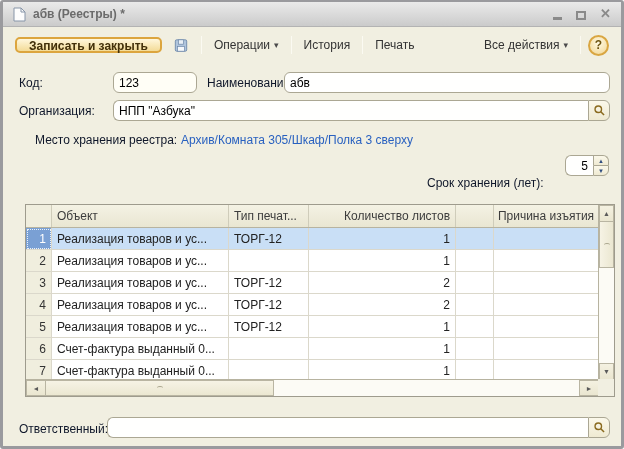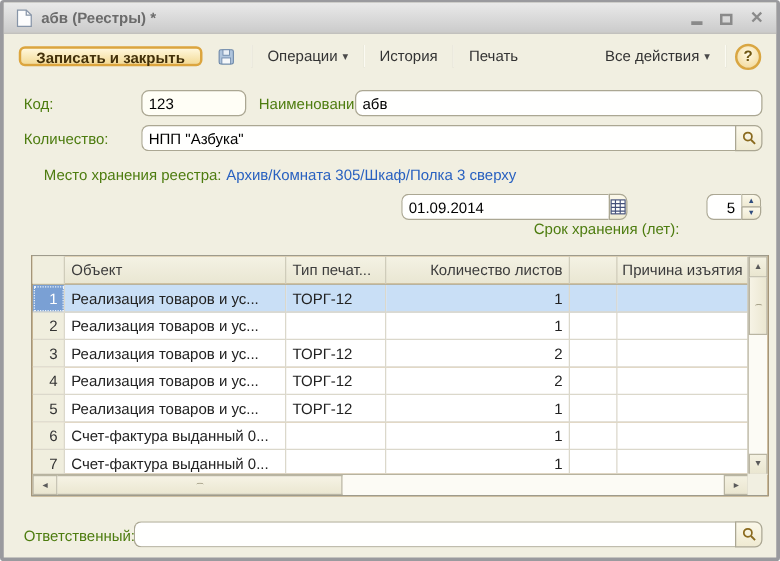--- a/index.html
+++ b/index.html
@@ -36,21 +36,21 @@
   .tb-sep{width:1px;height:18px;background:#C6C3AF;border-right:1px solid #FBFAF2;margin:0 7px;}
   .menu-item{display:flex;align-items:center;gap:4px;padding:2px 5px;cursor:pointer;color:#333;}
   .dd-arrow{font-size:9px;color:#4A4A4A;line-height:1;}
   .toolbar-spacer{flex:1;}
   .help-btn{width:21px;height:21px;border-radius:50%;border:2px solid #D9A642;
     background:radial-gradient(circle at 50% 35%,#FFF9E3,#F2D astonish);
     background:radial-gradient(circle at 50% 35%,#FFF9E3,#F1D693);
     color:#6E5511;font-weight:bold;font-size:12px;display:flex;align-items:center;
     justify-content:center;cursor:pointer;}
   
-  .lbl{position:absolute;color:#4d7c0f;white-space:nowrap;}
+  .lbl{position:absolute;color:#0f172a;white-space:nowrap;}
   .inp{border:1px solid #ABA793;border-radius:6px;background:#FFFFFE;
     font-family:"Liberation Sans",sans-serif;font-size:12px;color:#000;
     padding:0 5px;height:21px;outline:none;}
   .input-group{position:absolute;display:flex;height:21px;}
   .input-group .inp{flex:1;border-radius:6px 0 0 6px;border-right:none;height:21px;}
   .side-btn{width:22px;height:21px;border:1px solid #ABA793;border-radius:0 6px 6px 0;
     background:linear-gradient(#FBF8EA,#EFEAD2);display:flex;align-items:center;
     justify-content:center;cursor:pointer;padding:0;}
   .link{color:#2961C0;cursor:pointer;}
   .section-title{position:absolute;left:16px;top:181px;font-weight:bold;color:#7E4E16;}
@@ -58,21 +58,21 @@
   .spin-group{position:absolute;display:flex;height:21px;}
   .spin-group .inp{width:28px;text-align:right;border-radius:6px 0 0 6px;border-right:none;}
   .spin-btns{display:flex;flex-direction:column;width:16px;}
   .spin-btn{flex:1;border:1px solid #ABA793;background:linear-gradient(#FBF8EA,#EFEAD2);
     font-size:6px;line-height:1;color:#2F4C7E;display:flex;align-items:center;
     justify-content:center;cursor:pointer;padding:0;}
   .spin-btn.up{border-radius:0 6px 0 0;border-bottom-width:0;}
   .spin-btn.down{border-radius:0 0 6px 0;}
   
   .tbl{position:absolute;left:22px;top:202px;width:590px;height:193px;
-    background:#a16207;border:1px solid #9E9B8D;}
+    background:#1d4ed8;border:1px solid #9E9B8D;}
   .tbl-header{display:flex;height:23px;background:linear-gradient(#F4F2E4,#E9E6D2);
     border-bottom:1px solid #B7B3A0;width:573px;}
   .hcell{display:flex;align-items:center;padding:0 5px;color:#3C3C3C;
     border-right:1px solid #CFCCBA;overflow:hidden;white-space:nowrap;}
   .tbl-body{width:573px;height:151px;overflow:hidden;position:relative;}
   .trow{display:flex;height:22px;background:#fff;}
   .cell{border-right:1px solid #DBD8CB;border-bottom:1px solid #DBD8CB;
     display:flex;align-items:center;padding:0 5px;overflow:hidden;
     white-space:nowrap;color:#222;}
   .c0{width:26px;flex:0 0 26px;justify-content:flex-end;background:#F0EEDE;color:#333;}
@@ -156,43 +156,34 @@
     </span>
     <span class="tb-sep"></span>
     <button class="help-btn">?</button>
   </div>
 
   <span class="lbl" style="left:16px;top:74px;">Код:</span>
   <input class="inp" style="position: absolute; left: 110px; top: 70px; width: 84px; background: rgb(255, 254, 246);" value="123">
   <span class="lbl" style="left:204px;top:74px;">Наименование:</span>
   <input class="inp" style="position: absolute; left: 281px; top: 70px; width: 326px;" value="абв">
 
-  <span class="lbl" style="left:16px;top:102px;">Количество:</span>
+  <span class="lbl" style="left:16px;top:102px;">Организация:</span>
   <div class="input-group" style="left:110px;top:98px;width:497px;">
     <input class="inp" value="НПП &quot;Азбука&quot;" style="">
     <button class="side-btn">
       <svg width="13" height="13" viewBox="0 0 16 16">
         <circle cx="6.5" cy="6.5" r="4" fill="none" stroke="#8A6A1E" stroke-width="1.7"></circle>
         <line x1="9.6" y1="9.6" x2="13.6" y2="13.6" stroke="#8A6A1E" stroke-width="1.9"></line>
       </svg>
     </button>
   </div>
 
   <span class="lbl" style="left:16px;top:131px;margin-left:16px;">Место хранения реестра:</span>
   <span class="lbl link" style="left:178px;top:131px;">Архив/Комната 305/Шкаф/Полка 3 сверху</span>
 
-  <div class="input-group" style="left:318px;top:153px;width:97px;">
-    <input class="inp" value="01.09.2014" style="">
-    <button class="side-btn">
-      <svg width="13" height="13" viewBox="0 0 14 14">
-        <rect x="1" y="1" width="12" height="12" fill="#FFFFFF" stroke="#44507A"></rect>
-        <path d="M1 4.2h12 M1 7.4h12 M1 10.6h12 M4.7 1v12 M8.8 1v12" fill="none" stroke="#44507A" stroke-width="1"></path>
-      </svg>
-    </button>
-  </div>
   <span class="lbl" style="left:424px;top:174px;">Срок хранения (лет):</span>
   <div class="spin-group" style="left:562px;top:153px;">
     <input class="inp" value="5" style="">
     <span class="spin-btns">
       <button class="spin-btn up">▲</button>
       <button class="spin-btn down">▼</button>
     </span>
   </div>
 
 

